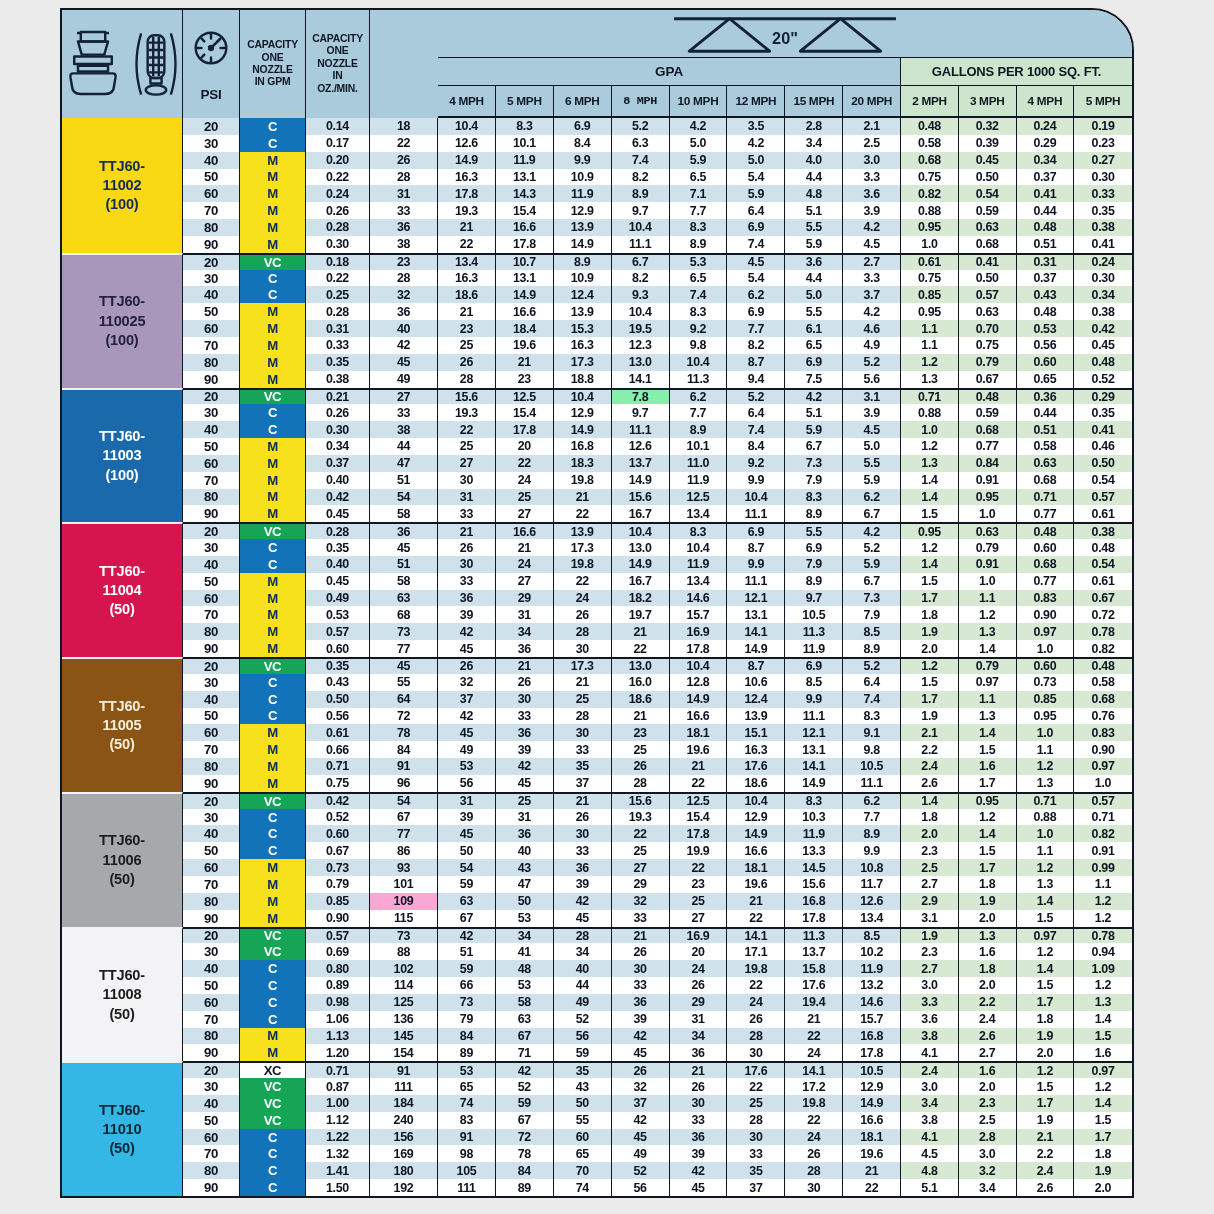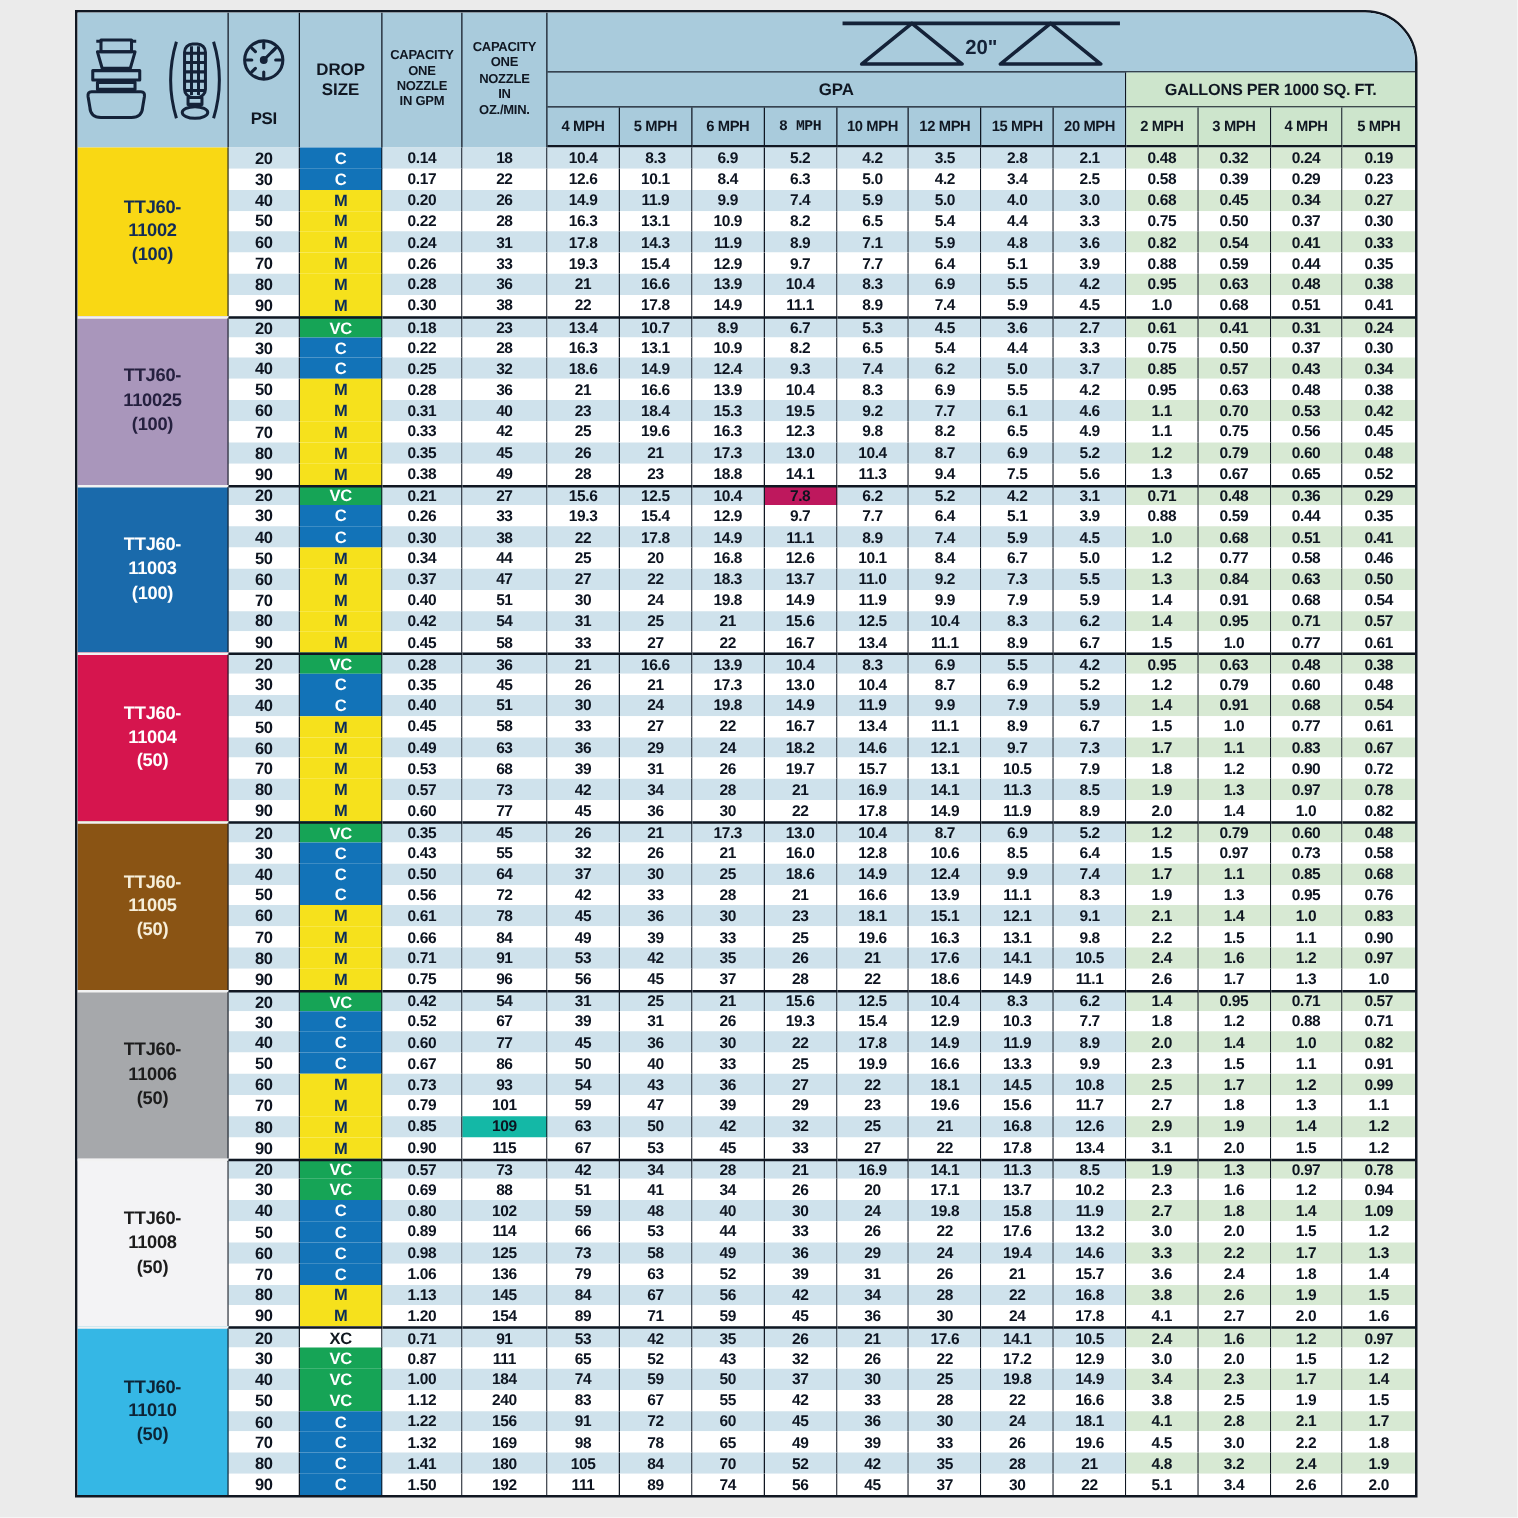--- a/index.html
+++ b/index.html
@@ -100,22 +100,20 @@
     <div class="hc span3 h-psi">
       <svg width="42" height="42" viewBox="0 0 44 44" fill="none" stroke="#142238" stroke-width="2.6" stroke-linecap="round">
         <circle cx="22" cy="22" r="16"></circle>
         <path d="M22 8 v4 M36 22 h-4 M22 36 v-4 M8 22 h4 M12 12 l3 3 M32 12 l-3 3 M12 32 l3 -3"></path>
         <path d="M22 22 L31 13"></path>
         <circle cx="22" cy="22" r="2" fill="#142238"></circle>
       </svg>
       <span>PSI</span>
     </div>
 
-    <div class="hc span3 h-drop pre">DROP
-SIZE</div>
 
     <div class="hc span3 h-cap pre">CAPACITY
 ONE
 NOZZLE
 IN GPM</div>
 
     <div class="hc span3 h-cap pre">CAPACITY
 ONE
 NOZZLE
 IN
@@ -418,21 +416,21 @@
         <div class="glabel" style="background: rgb(26, 106, 171); color: rgb(255, 255, 255);">TTJ60-
 11003
 (100)</div>
         <div class="cell psi r0" style="background: rgb(207, 226, 236);">20</div>
         <div class="cell drop r0" style="background: rgb(22, 164, 86); color: rgb(255, 255, 255);">VC</div>
         <div class="cell r0" style="background: rgb(207, 226, 236);">0.21</div>
         <div class="cell r0" style="background: rgb(207, 226, 236);">27</div>
         <div class="cell r0" style="background: rgb(207, 226, 236);">15.6</div>
         <div class="cell r0" style="background: rgb(207, 226, 236);">12.5</div>
         <div class="cell r0" style="background: rgb(207, 226, 236);">10.4</div>
-        <div class="cell r0" style="background: #be185d;">7.8</div>
+        <div class="cell r0" style="background: #86efac;">7.8</div>
         <div class="cell r0" style="background: rgb(207, 226, 236);">6.2</div>
         <div class="cell r0" style="background: rgb(207, 226, 236);">5.2</div>
         <div class="cell r0" style="background: rgb(207, 226, 236);">4.2</div>
         <div class="cell r0" style="background: rgb(207, 226, 236);">3.1</div>
         <div class="cell r0" style="background: rgb(215, 233, 211);">0.71</div>
         <div class="cell r0" style="background: rgb(215, 233, 211);">0.48</div>
         <div class="cell r0" style="background: rgb(215, 233, 211);">0.36</div>
         <div class="cell noR r0" style="background: rgb(215, 233, 211);">0.29</div>
         <div class="cell psi">30</div>
         <div class="cell drop" style="background: rgb(18, 115, 184); color: rgb(255, 255, 255);">C</div>
@@ -909,21 +907,21 @@
         <div class="cell">19.6</div>
         <div class="cell">15.6</div>
         <div class="cell">11.7</div>
         <div class="cell">2.7</div>
         <div class="cell">1.8</div>
         <div class="cell">1.3</div>
         <div class="cell noR">1.1</div>
         <div class="cell psi" style="background: rgb(207, 226, 236);">80</div>
         <div class="cell drop" style="background: rgb(246, 225, 28); color: rgb(12, 45, 90);">M</div>
         <div class="cell" style="background: rgb(207, 226, 236);">0.85</div>
-        <div class="cell" style="background: #14b8a6;">109</div>
+        <div class="cell" style="background: #f9a8d4;">109</div>
         <div class="cell" style="background: rgb(207, 226, 236);">63</div>
         <div class="cell" style="background: rgb(207, 226, 236);">50</div>
         <div class="cell" style="background: rgb(207, 226, 236);">42</div>
         <div class="cell" style="background: rgb(207, 226, 236);">32</div>
         <div class="cell" style="background: rgb(207, 226, 236);">25</div>
         <div class="cell" style="background: rgb(207, 226, 236);">21</div>
         <div class="cell" style="background: rgb(207, 226, 236);">16.8</div>
         <div class="cell" style="background: rgb(207, 226, 236);">12.6</div>
         <div class="cell" style="background: rgb(215, 233, 211);">2.9</div>
         <div class="cell" style="background: rgb(215, 233, 211);">1.9</div>

